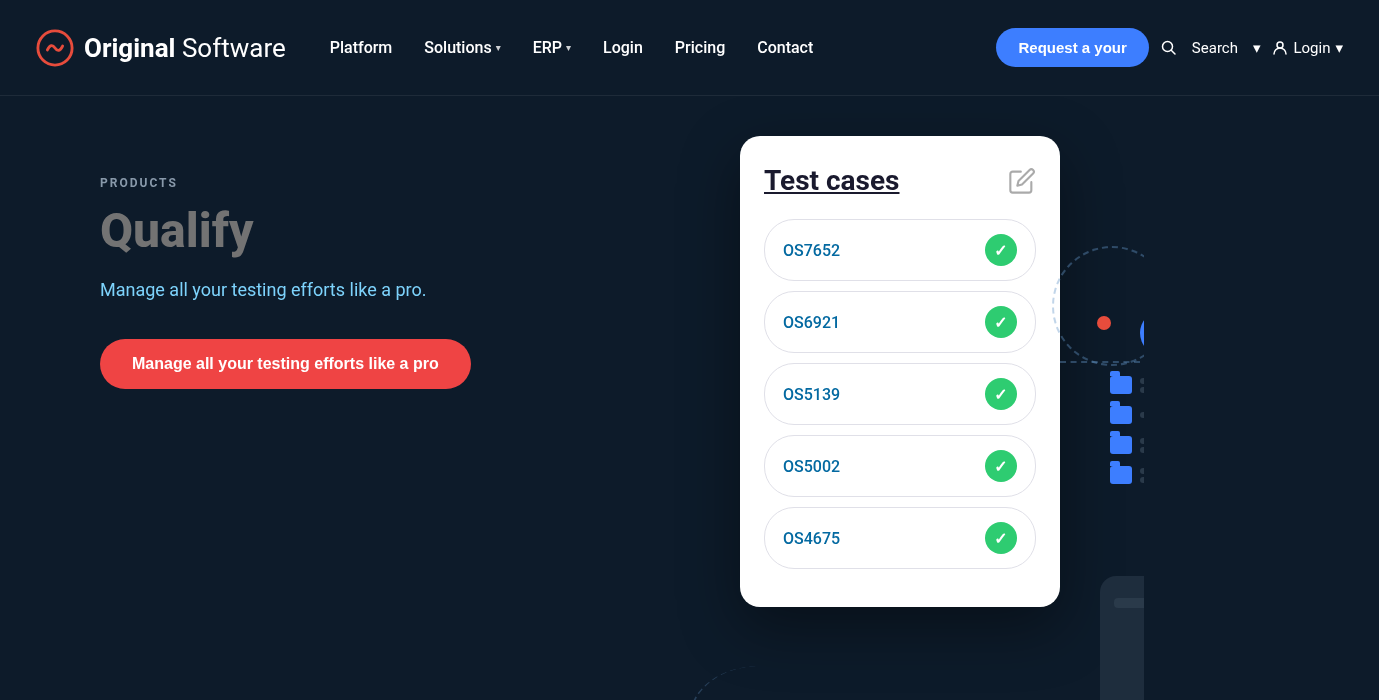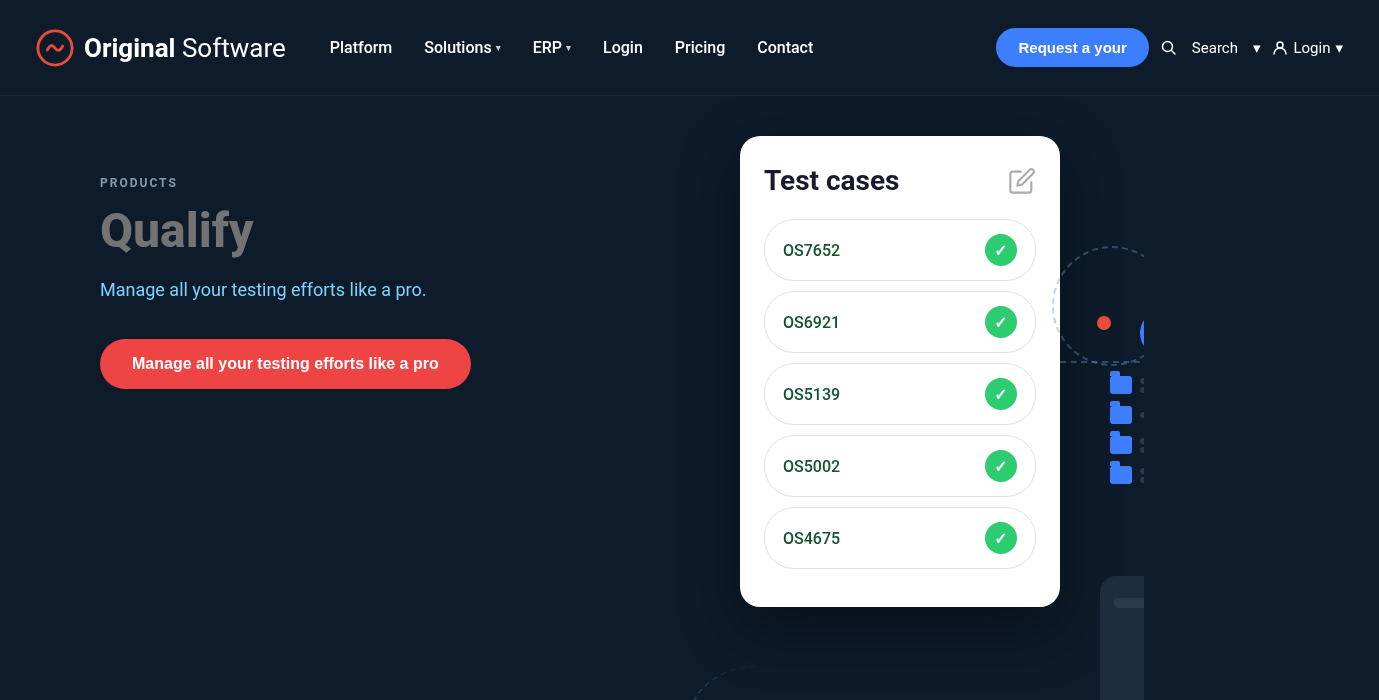--- a/index.html
+++ b/index.html
@@ -153,38 +153,39 @@
     .card-header {
       display: flex;
       align-items: center;
       justify-content: space-between;
       margin-bottom: 22px;
     }
     .card-title {
       font-size: 28px;
       font-weight: 700;
       color: #1a1a2e;
+      text-decoration: underline;
     }
     .edit-icon {
       width: 28px;
       height: 28px;
       color: #aaa;
     }
     .test-item {
       display: flex;
       align-items: center;
       justify-content: space-between;
       border: 1.5px solid #e0e0e8;
       border-radius: 30px;
       padding: 14px 18px;
       margin-bottom: 10px;
     }
     .test-item-id {
       font-size: 16px;
-      color: #14532d;
+      color: #0369a1;
       font-weight: 500;
     }
     .check-circle {
       width: 32px;
       height: 32px;
       background: #2ecc71;
       border-radius: 50%;
       display: flex;
       align-items: center;
       justify-content: center;

